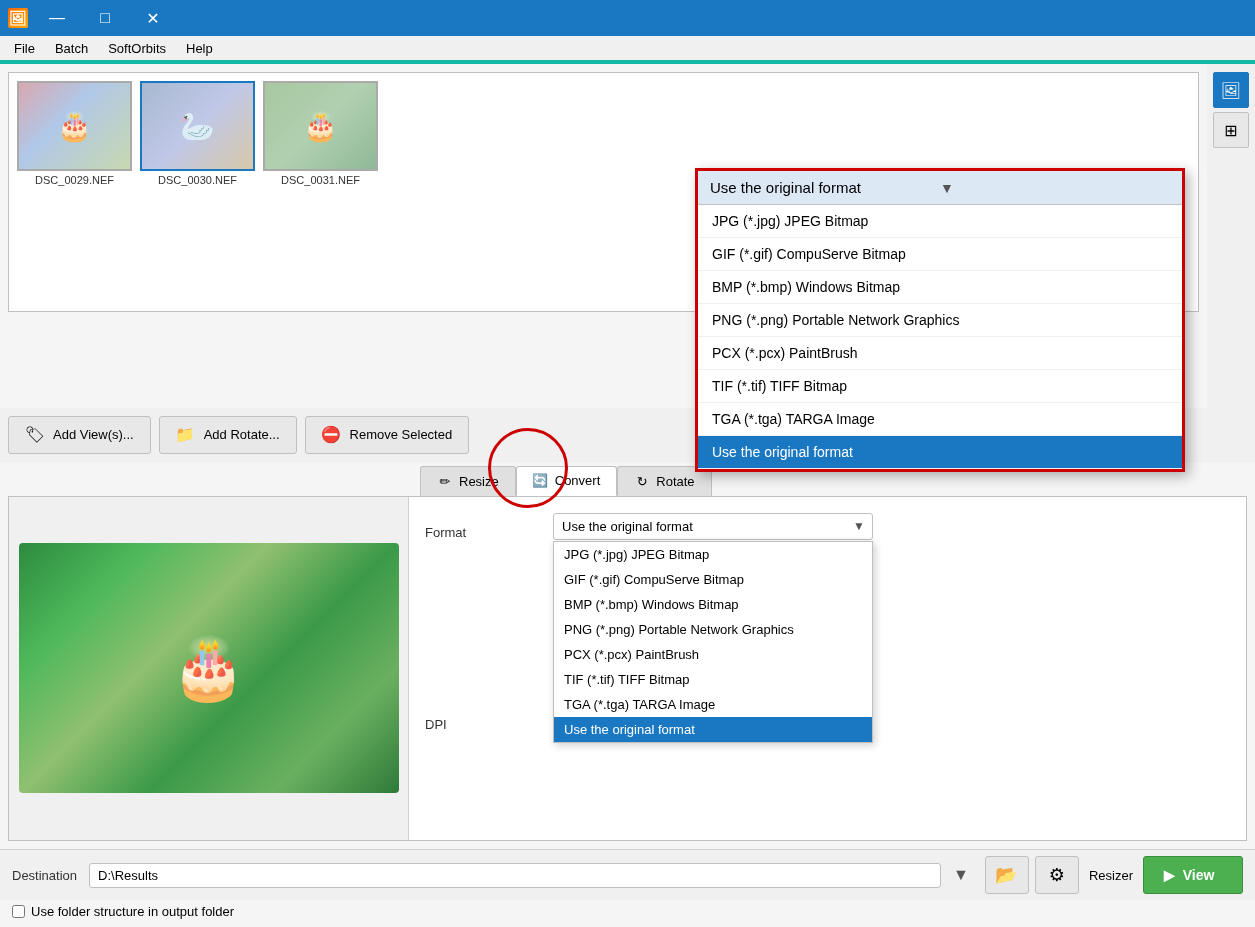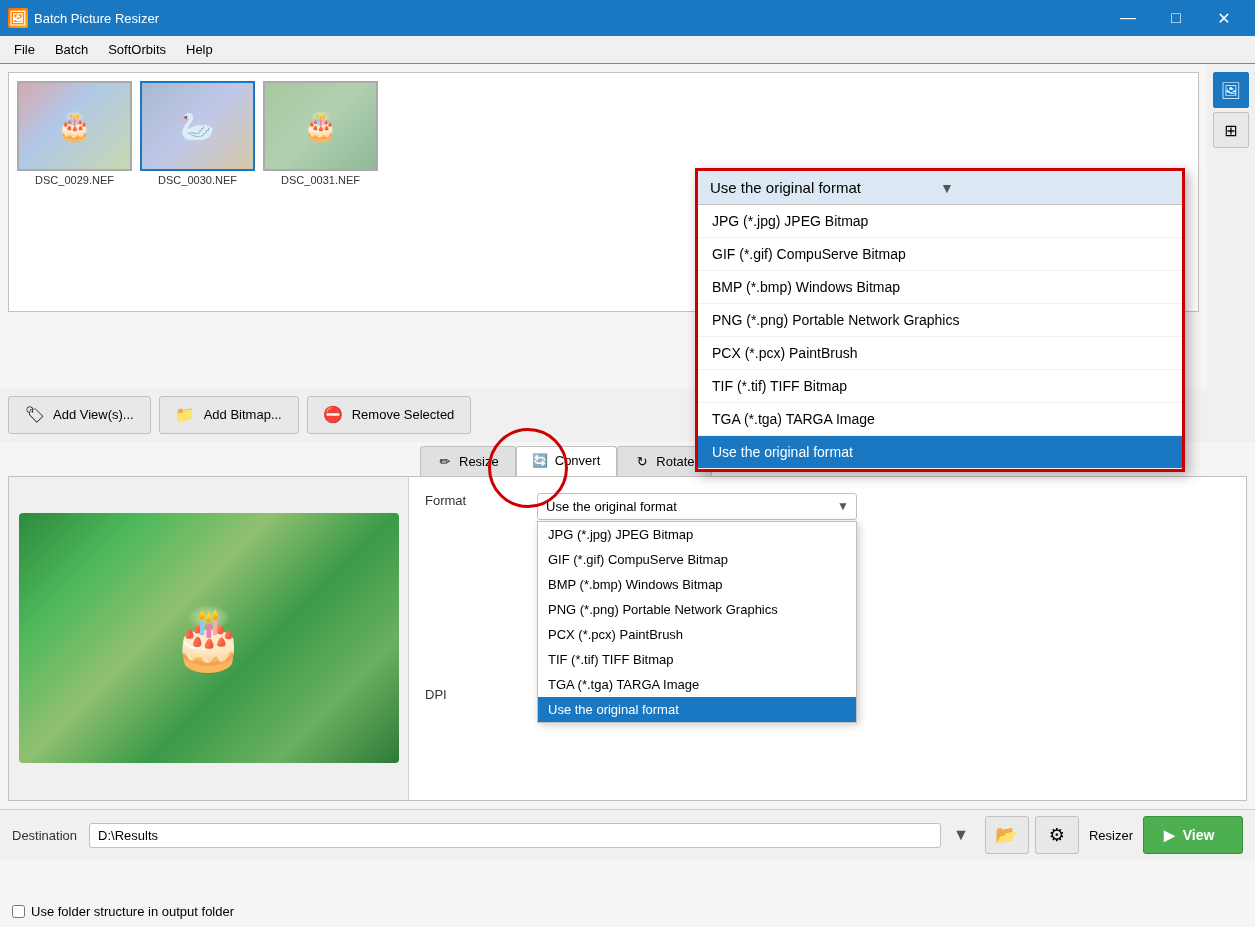--- a/index.html
+++ b/index.html
@@ -53,21 +53,21 @@
       display: flex; align-items: center; justify-content: center;
     }
 
     
     .menubar {
       background: #f0f0f0;
       height: 28px;
       display: flex;
       align-items: center;
       padding: 0 4px;
-      border-bottom: 1px solid #14b8a6;
+      border-bottom: 4px solid #14b8a6;
     }
     .menubar-item {
       padding: 4px 10px;
       cursor: pointer;
       border-radius: 2px;
     }
 
     
     .main-content {
       display: flex;
@@ -254,22 +254,22 @@
       padding: 16px;
       display: flex;
       flex-direction: column;
       gap: 12px;
       position: relative;
     }
 
     
     .form-row {
       display: flex;
-      align-items: flex-start;
-      gap: 12px;
+      align-items: flex-end;
+      gap: 28px;
     }
     .form-label {
       width: 100px;
       font-size: 13px;
       color: #333;
     }
     .form-select {
       flex: 1;
       max-width: 320px;
       padding: 4px 8px;
@@ -429,21 +429,20 @@
       min-width: 100px;
       height: 38px;
     }
 
     .checkbox-row {
       display: flex;
       align-items: center;
       padding: 4px 12px 8px 12px;
       gap: 6px;
       font-size: 13px;
-      margin-top: 40px;
     }
 
     
     .dpi-input {
       width: 70px;
       padding: 4px 8px;
       border: 1px solid #c0c0c0;
       border-radius: 3px;
       font-size: 13px;
     }
@@ -466,21 +465,20 @@
       margin-top: 4px;
     }
   </style>
 </head>
 <body>
 
 <div class="titlebar">
   <div class="titlebar-icon">
     <span style="font-size:14px;">🖼</span>
   </div>
-  <span class="titlebar-title">Batch Picture Resizer</span>
   <div class="titlebar-controls">
     <button class="titlebar-btn">—</button>
     <button class="titlebar-btn">□</button>
     <button class="titlebar-btn close">✕</button>
   </div>
 </div>
 
 <div class="menubar">
   <div class="menubar-item">File</div>
   <div class="menubar-item">Batch</div>
@@ -519,21 +517,21 @@
     </div>
   </div>
 
   <div class="action-buttons">
     <button class="action-btn">
       <span class="btn-icon">🏷</span>
       <span>Add View(s)...</span>
     </button>
     <button class="action-btn">
       <span class="btn-icon">📁</span>
-      <span>Add Bitmap...</span>
+      <span>Add Rotate...</span>
     </button>
     <button class="action-btn">
       <span class="btn-icon" style="color:#cc3300;">⛔</span>
       <span>Remove Selected</span>
     </button>
   </div>
 
   <div class="tabs-row">
     <div style="width:412px;"></div>
     <div class="tab">

